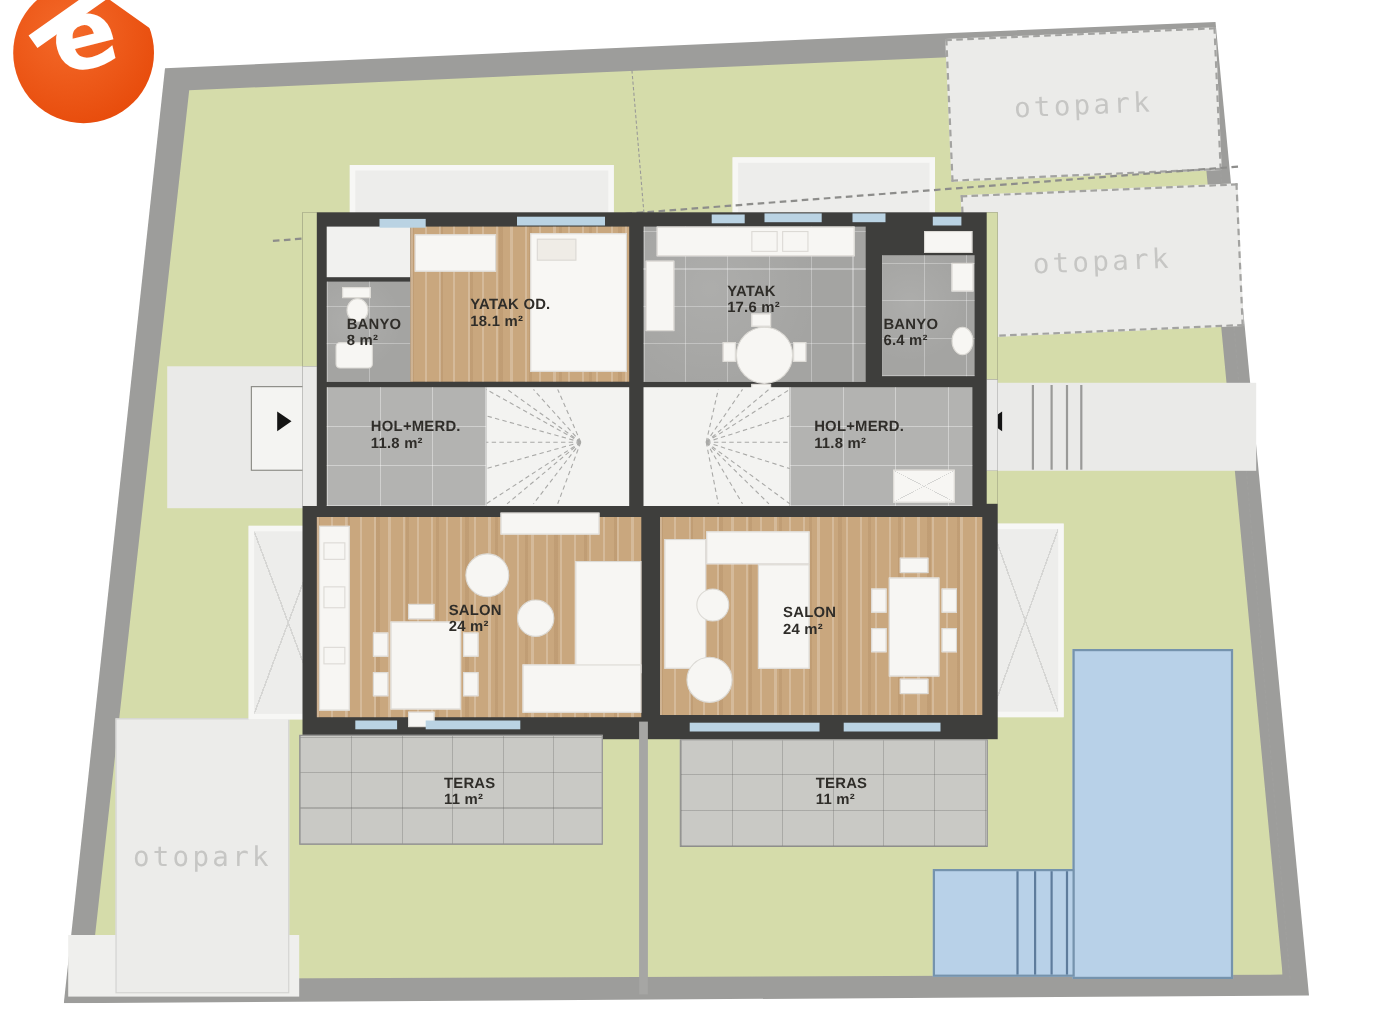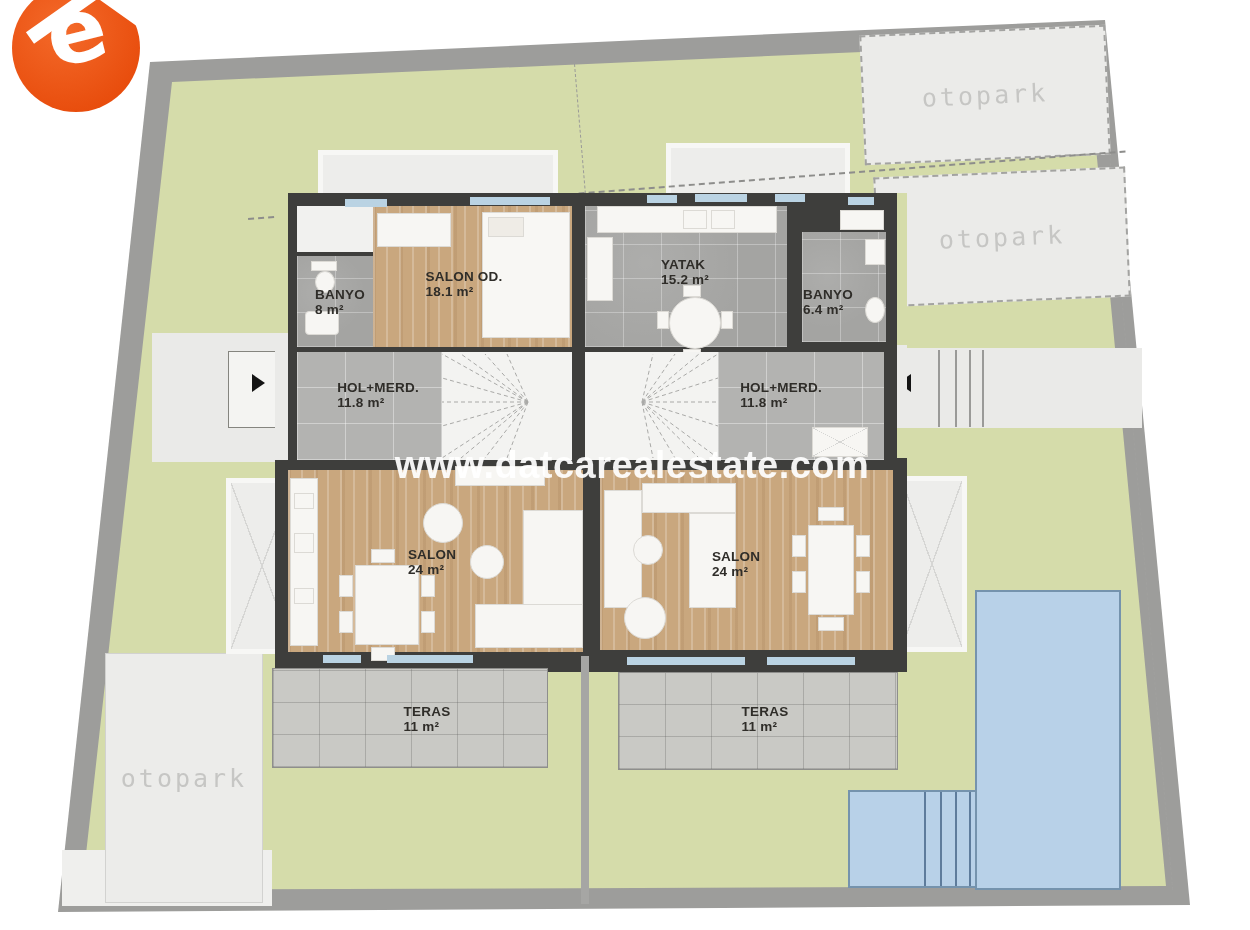--- a/index.html
+++ b/index.html
@@ -214,26 +214,26 @@
   <div class="abs" style="left:924px;top:792px;width:2px;height:94px;background:#5e7c9c"></div>
   <div class="abs" style="left:940px;top:792px;width:2px;height:94px;background:#5e7c9c"></div>
   <div class="abs" style="left:955px;top:792px;width:2px;height:94px;background:#5e7c9c"></div>
   <div class="abs" style="left:969px;top:792px;width:2px;height:94px;background:#5e7c9c"></div>
 
   <div class="rlabel" style="left:340px;top:302px">
     <div>BANYO</div>
     <div>8 m²</div>
   </div>
   <div class="rlabel" style="left:464px;top:284px">
-    <div>SALON OD.</div>
+    <div>YATAK OD.</div>
     <div>18.1 m²</div>
   </div>
   <div class="rlabel" style="left:685px;top:272px">
     <div>YATAK</div>
-    <div>15.2 m²</div>
+    <div>17.6 m²</div>
   </div>
   <div class="rlabel" style="left:828px;top:302px">
     <div>BANYO</div>
     <div>6.4 m²</div>
   </div>
   <div class="rlabel" style="left:378px;top:395px">
     <div>HOL+MERD.</div>
     <div>11.8 m²</div>
   </div>
   <div class="rlabel" style="left:781px;top:395px">
@@ -250,21 +250,20 @@
   </div>
   <div class="rlabel" style="left:427px;top:719px">
     <div>TERAS</div>
     <div>11 m²</div>
   </div>
   <div class="rlabel" style="left:765px;top:719px">
     <div>TERAS</div>
     <div>11 m²</div>
   </div>
 
-  <div id="watermark">www.datcarealestate.com</div>
 
   <div id="logo">
     <svg width="160" height="80" viewBox="0 0 160 80">
       <rect x="104" y="6" width="14" height="24" fill="#ffffff" transform="rotate(34 111 18)"></rect>
       <polyline points="26,62 94,14 142,48" fill="none" stroke="#ffffff" stroke-width="14"></polyline>
     </svg>
     <span class="eletter">e</span>
   </div>
 
 </div>

